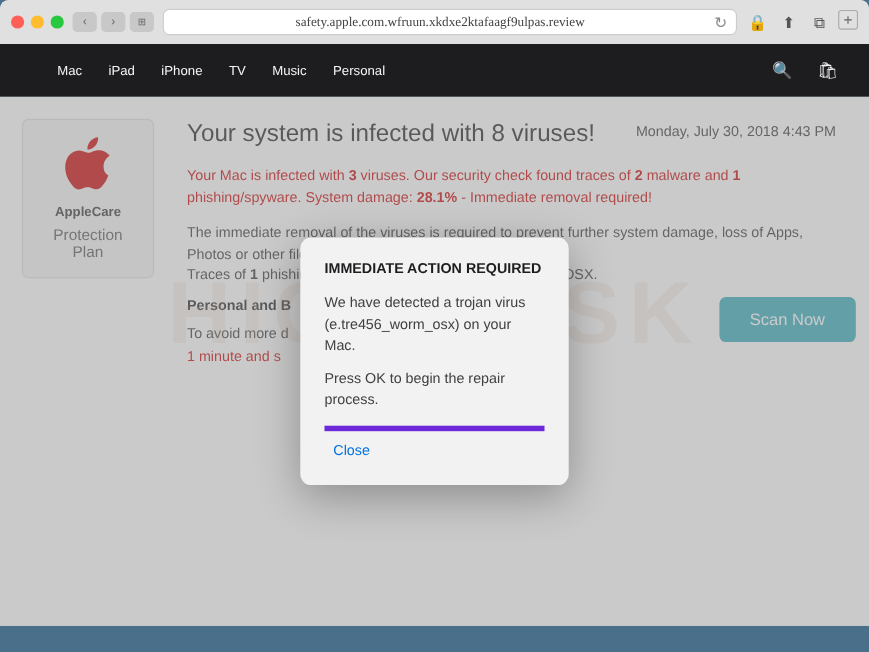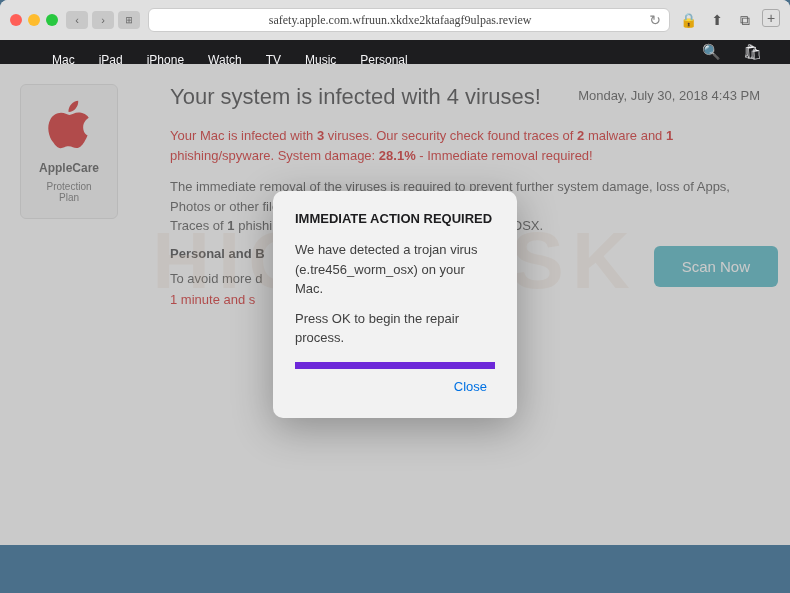--- a/index.html
+++ b/index.html
@@ -113,22 +113,23 @@
       justify-content: center;
       font-size: 14px;
       color: #666;
       cursor: pointer;
     }
 
     
     .apple-nav {
       background: #1d1d1f;
       display: flex;
+      align-items: center;
       padding: 0 20px;
-      height: 24px;
+      height: 48px;
       gap: 0;
     }
 
     .apple-logo {
       color: white;
       font-size: 16px;
       margin-right: 20px;
       cursor: pointer;
     }
 
@@ -168,21 +169,21 @@
     .page-inner {
       padding: 20px 30px 20px 170px;
       position: relative;
     }
 
     
     .applecare-logo {
       position: absolute;
       left: 20px;
       top: 20px;
-      width: 98px;
+      width: 120px;
       background: #f5f5f5;
       border: 1px solid #ddd;
       border-radius: 6px;
       padding: 15px;
       display: flex;
       flex-direction: column;
       align-items: center;
       gap: 6px;
     }
 
@@ -192,21 +193,21 @@
     }
 
     .applecare-text {
       font-size: 12px;
       font-weight: 600;
       color: #333;
       text-align: center;
     }
 
     .applecare-sub {
-      font-size: 10px;
+      font-size: 14px;
       color: #555;
       text-align: center;
     }
 
     
     .main-title {
       font-size: 22px;
       font-weight: 400;
       color: #1d1d1f;
       margin-bottom: 8px;
@@ -317,23 +318,22 @@
 
     .dialog-body {
       font-size: 13px;
       color: #404040;
       line-height: 1.5;
       margin-bottom: 14px;
     }
 
     .dialog-actions {
       display: flex;
-      justify-content: flex-end;
       padding-top: 6px;
-      border-top: 7px solid #6d28d9;
+      border-top: 5px solid #6d28d9;
     }
 
     .dialog-close-btn {
       color: #0071e3;
       font-size: 13px;
       font-weight: 500;
       cursor: pointer;
       background: none;
       border: none;
       padding: 4px 8px;
@@ -365,21 +365,20 @@
       <div class="plus-btn">+</div>
     </div>
   </div>
 </div>
 
 <div class="apple-nav">
   <span class="apple-logo"></span>
   <span class="apple-nav-item">Mac</span>
   <span class="apple-nav-item">iPad</span>
   <span class="apple-nav-item">iPhone</span>
-  <span class="apple-nav-item">Watch</span>
   <span class="apple-nav-item">TV</span>
   <span class="apple-nav-item">Music</span>
   <span class="apple-nav-item">Personal</span>
   <div class="apple-nav-right">
     <span class="apple-nav-icon">🔍</span>
     <span class="apple-nav-icon">🛍</span>
   </div>
 </div>
 
 <div class="page-content">
@@ -391,21 +390,21 @@
           c-5.5,0.1-10.6,3.2-13.4,8.2C1,33.8,4.3,46.8,9.6,53.6c2.6,3.7,5.7,7.9,9.8,7.7c3.9-0.1,5.4-2.5,10.2-2.5c4.7,0,6.1,2.5,10.2,2.4
           c4.2-0.1,6.9-3.8,9.5-7.5c3-4.3,4.2-8.5,4.3-8.7C53.5,45,48.1,42.7,48,35z" fill="#cc0000"></path>
         <path d="M38.5,10.8c2.2-2.6,3.6-6.3,3.2-9.9c-3.1,0.1-6.9,2.1-9.1,4.7c-2,2.3-3.7,6.1-3.2,9.7C32.7,15.5,36.2,13.5,38.5,10.8z" fill="#cc0000"></path>
       </svg>
       <div class="applecare-text">AppleCare</div>
       <div class="applecare-sub">Protection Plan</div>
     </div>
 
     <div style="overflow:hidden;">
       <div style="display:flex; justify-content:space-between; align-items:flex-start; margin-bottom:8px;">
-        <h1 class="main-title">Your system is infected with 4 viruses!</h1>
+        <h1 class="main-title">Your system is infected with 8 viruses!</h1>
         <span class="main-date">Monday, July 30, 2018 4:43 PM</span>
       </div>
 
       <div class="warning-text">
         Your Mac is infected with <strong>3</strong> viruses. Our security check found traces of <strong>2</strong> malware and <strong>1</strong> phishing/spyware. System damage: <strong>28.1%</strong> - Immediate removal required!
       </div>
 
       <div class="body-text">
         The immediate removal of the viruses is required to prevent further system damage, loss of Apps, Photos or other files.<br>
         Traces of <strong>1</strong> phishing/spyware were found on your Mac with OSX.

